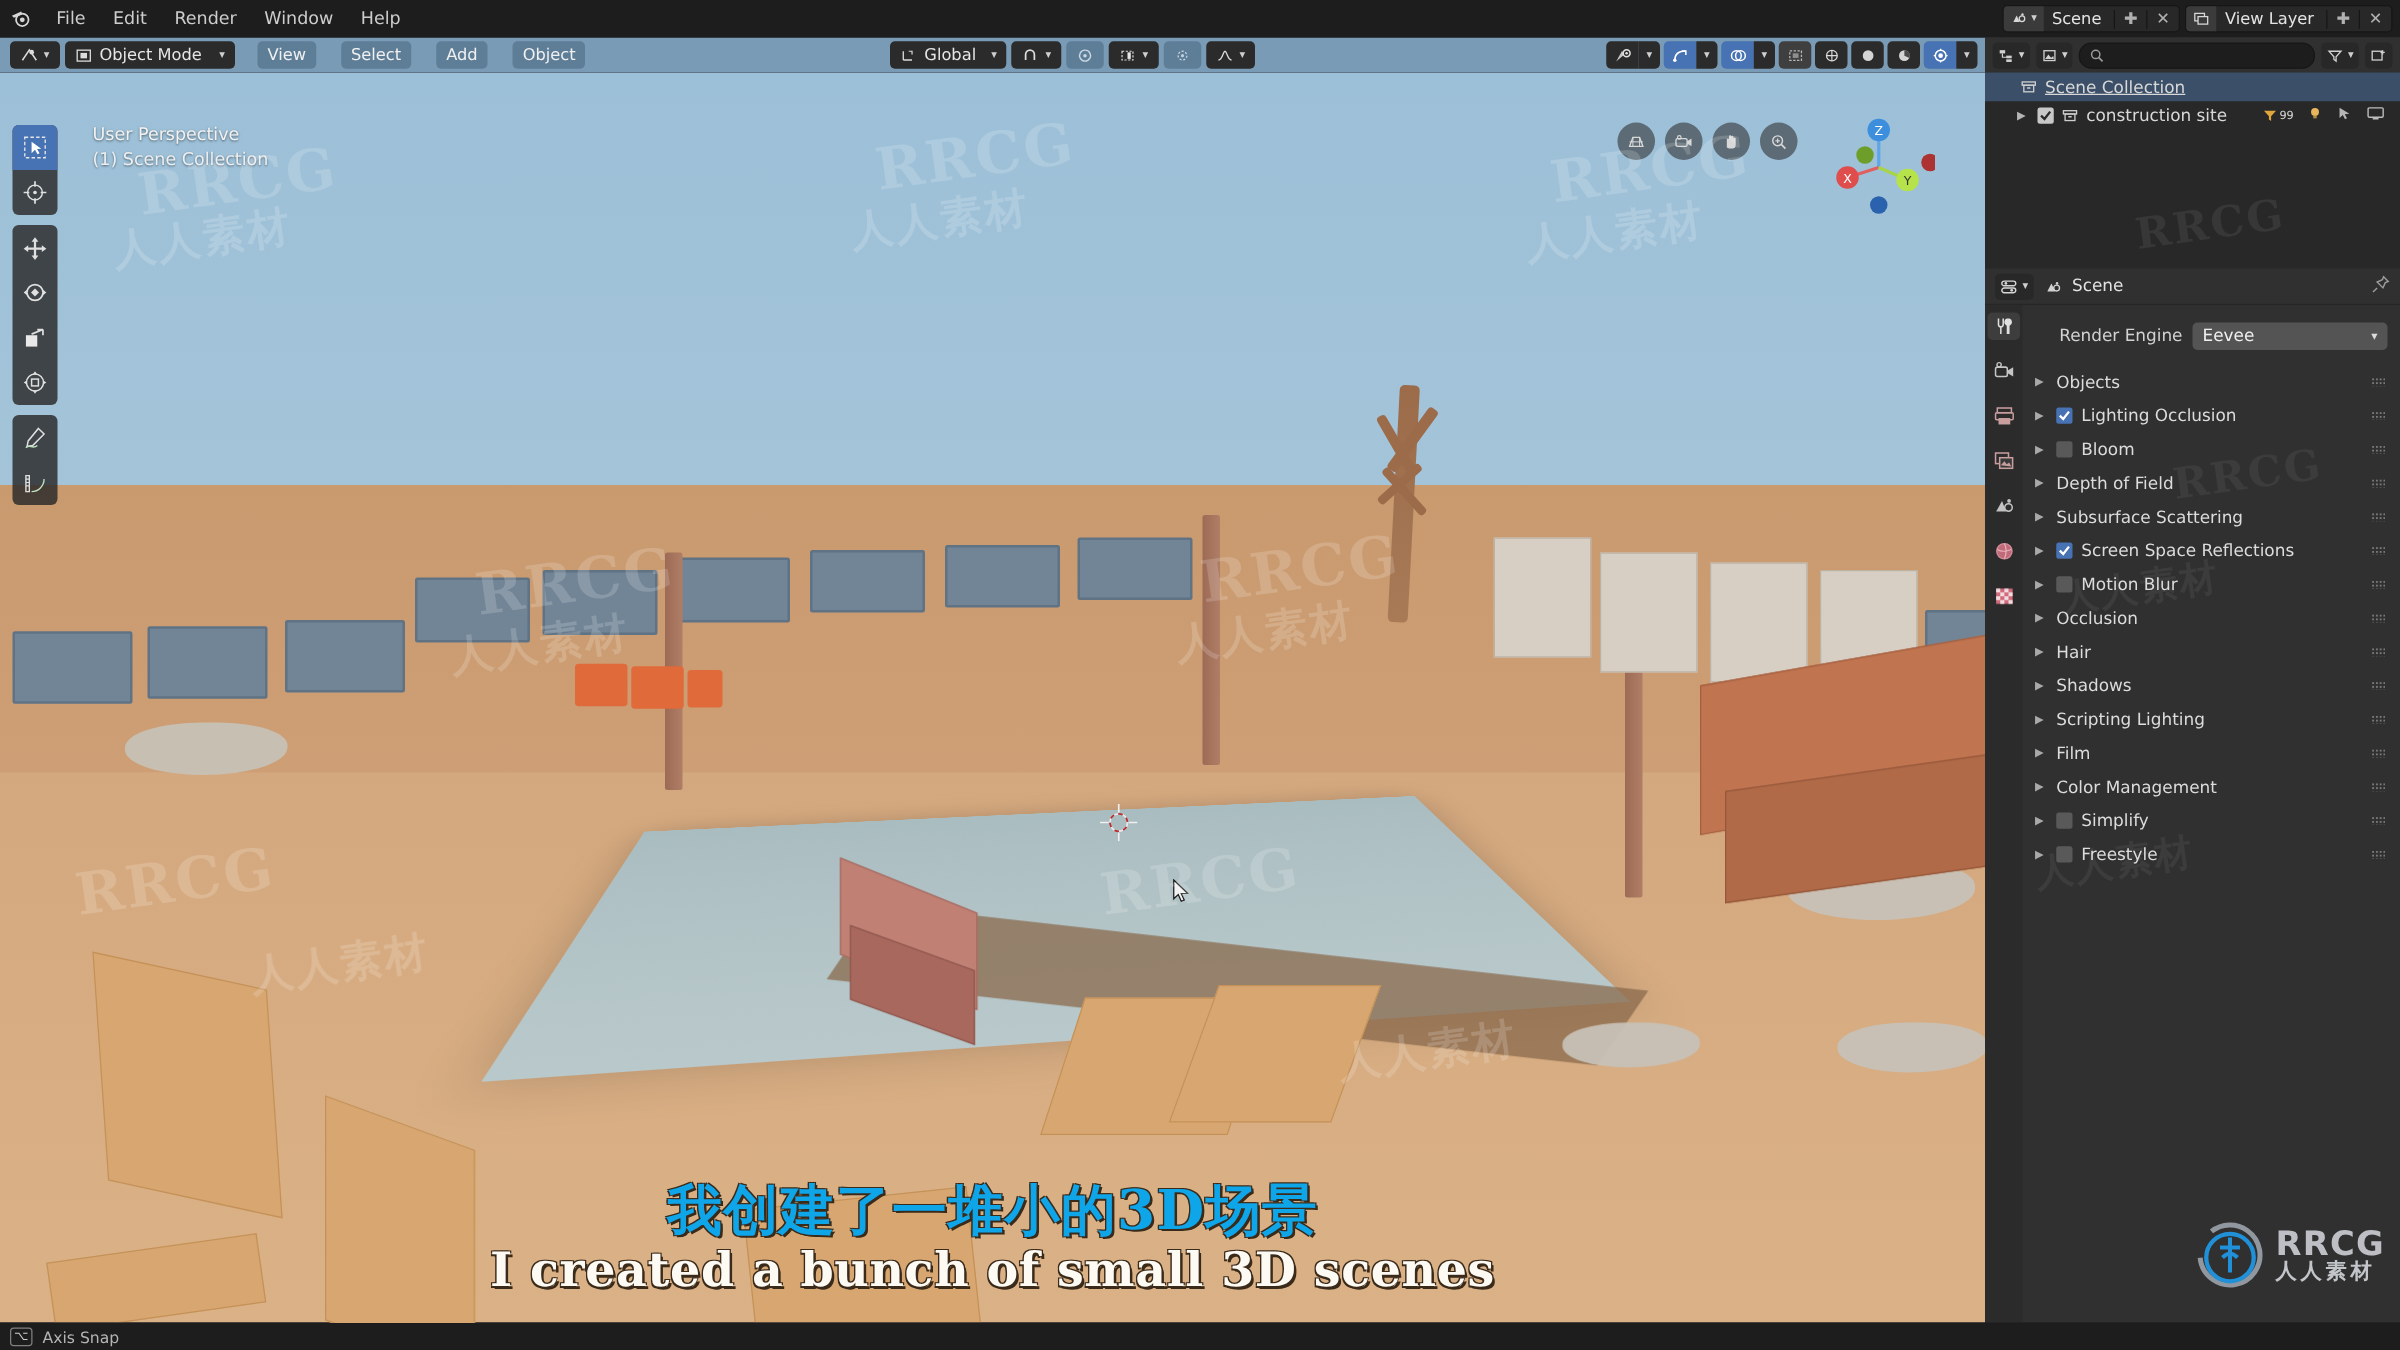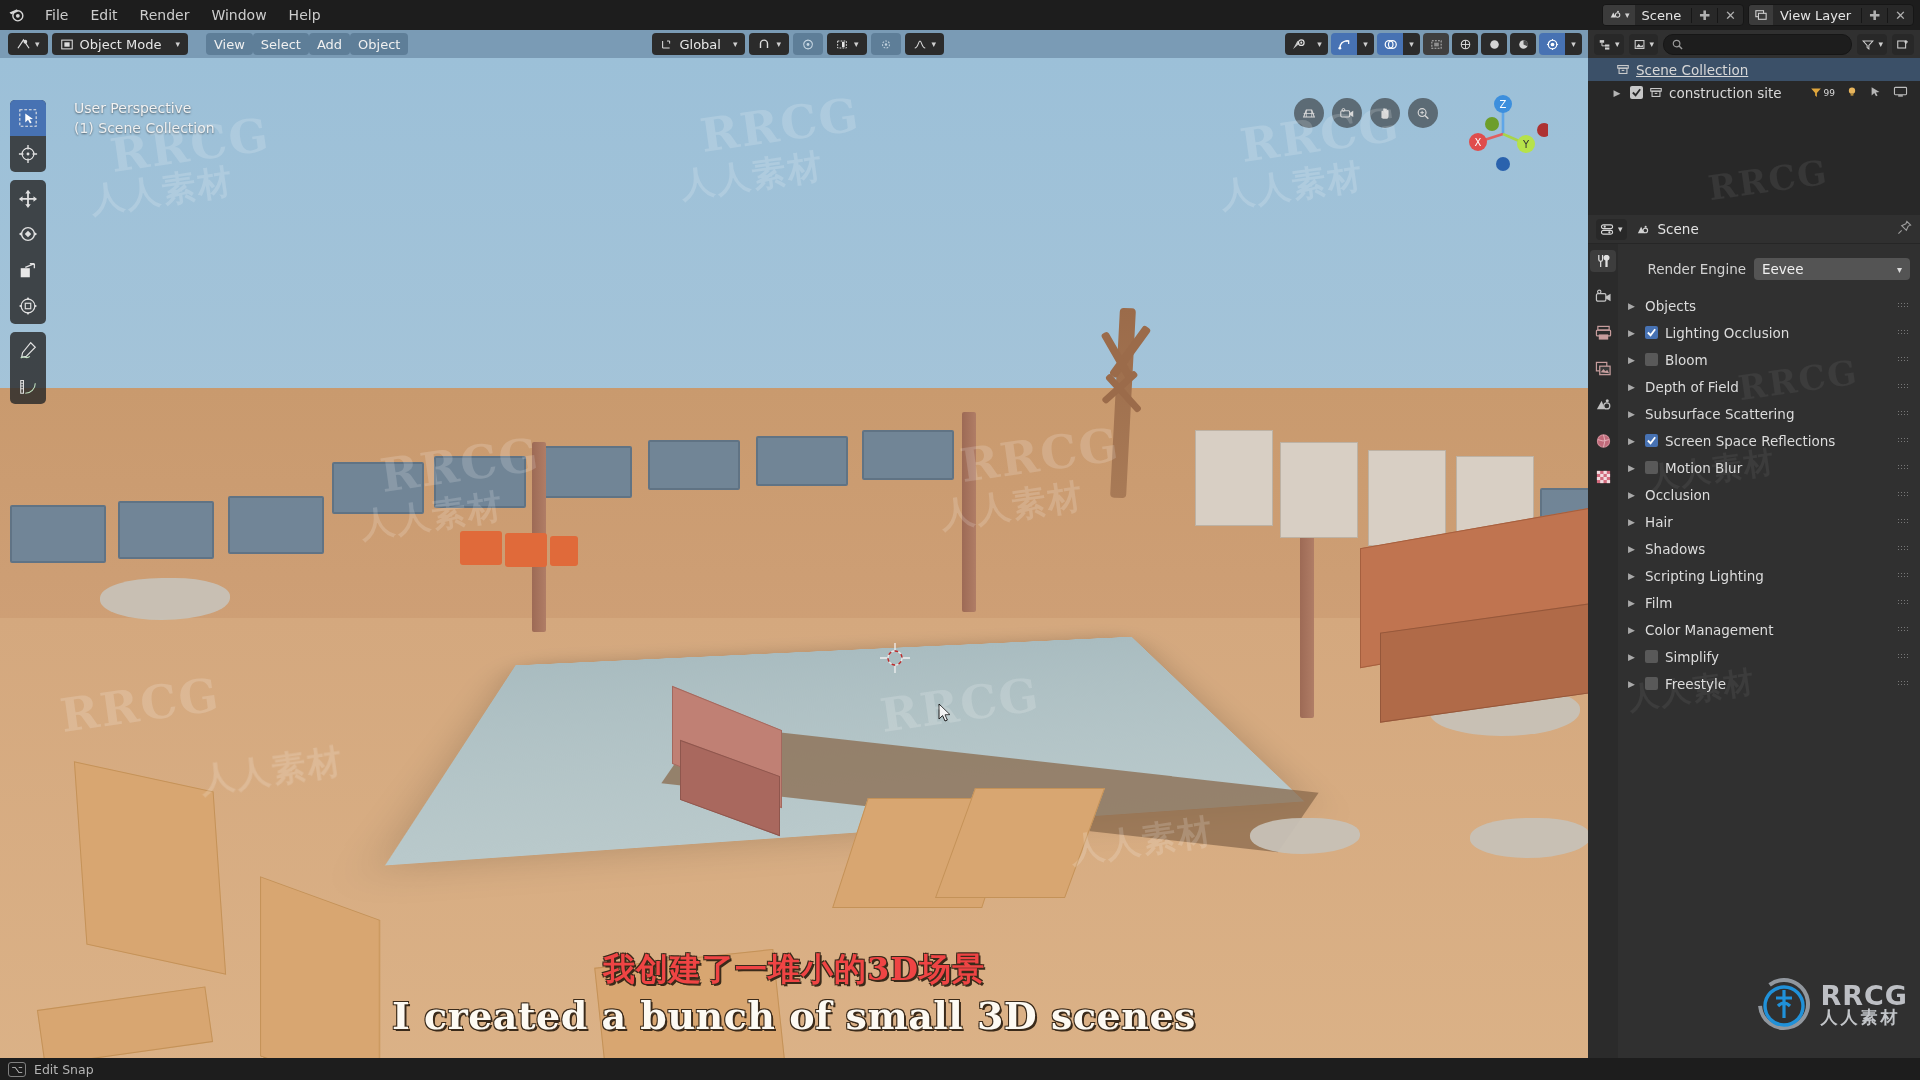--- a/index.html
+++ b/index.html
@@ -156,21 +156,21 @@
   }
   .ttool.active { background:#4772b3; }
 
   
   .subs {
     position:absolute; left:0; bottom:18px; width:1588px; text-align:center;
     pointer-events:none;
   }
   .sub-cn {
     font-family: "DejaVu Serif", "Liberation Serif", serif;
-    font-size:32px; font-weight:bold; color:#ef4444; letter-spacing:1px;
+    font-size:44px; font-weight:bold; color:#0ea5e9; letter-spacing:1px;
     text-shadow: 2px 2px 0 #3a2a1a, -1px -1px 0 #3a2a1a, 1px -1px 0 #3a2a1a, -1px 1px 0 #3a2a1a;
     line-height:46px;
   }
   .sub-en {
     font-family: "DejaVu Serif", "Liberation Serif", serif;
     font-size:38px; font-weight:bold; color:#fdfaf3; letter-spacing:.5px;
     text-shadow: 2px 2px 0 #3a2a1a, -1px -1px 0 #3a2a1a, 1px -1px 0 #3a2a1a, -1px 1px 0 #3a2a1a;
     line-height:48px;
   }
 
@@ -326,21 +326,21 @@
       </div>
       <div class="vph-btn" style="min-width:128px;">
         <svg width="14" height="13" viewBox="0 0 16 14" style="margin-right:6px;">
           <rect x="2" y="2" width="12" height="10" fill="none" stroke="#dcdcdc" stroke-width="1.2"></rect>
           <rect x="5" y="4.5" width="6" height="5" fill="#dcdcdc"></rect>
         </svg>
         <span>Object Mode</span>
         <span style="margin-left:auto;padding-left:14px;font-size:9px;color:#cfcfcf;">▾</span>
       </div>
       <div class="vph-sep"></div>
-      <div id="vp-menus" style="display:flex;gap:0;">
+      <div id="vp-menus" style="display:flex;gap:20px;">
           <div class="vph-btn plain">View</div>
           <div class="vph-btn plain">Select</div>
           <div class="vph-btn plain">Add</div>
           <div class="vph-btn plain">Object</div>
         </div>
 
       <div style="width:236px;"></div>
       <div class="vph-btn" style="min-width:92px;">
         <svg width="14" height="13" viewBox="0 0 16 14" style="margin-right:5px;">
           <path d="M3 11 V3 M3 11 H11" stroke="#dcdcdc" stroke-width="1.2" fill="none"></path>
@@ -939,16 +939,16 @@
       </svg>
       <div class="logo-txt">
         <div class="logo-rrcg">RRCG</div>
         <div class="logo-cn">人人素材</div>
       </div>
     </div>
   </div>
 
   <div class="statusbar">
     <div class="kbd">⌥</div>
-    <div>Edit Snap</div>
+    <div>Axis Snap</div>
   </div>
 
 </div>
 
 </body></html>

